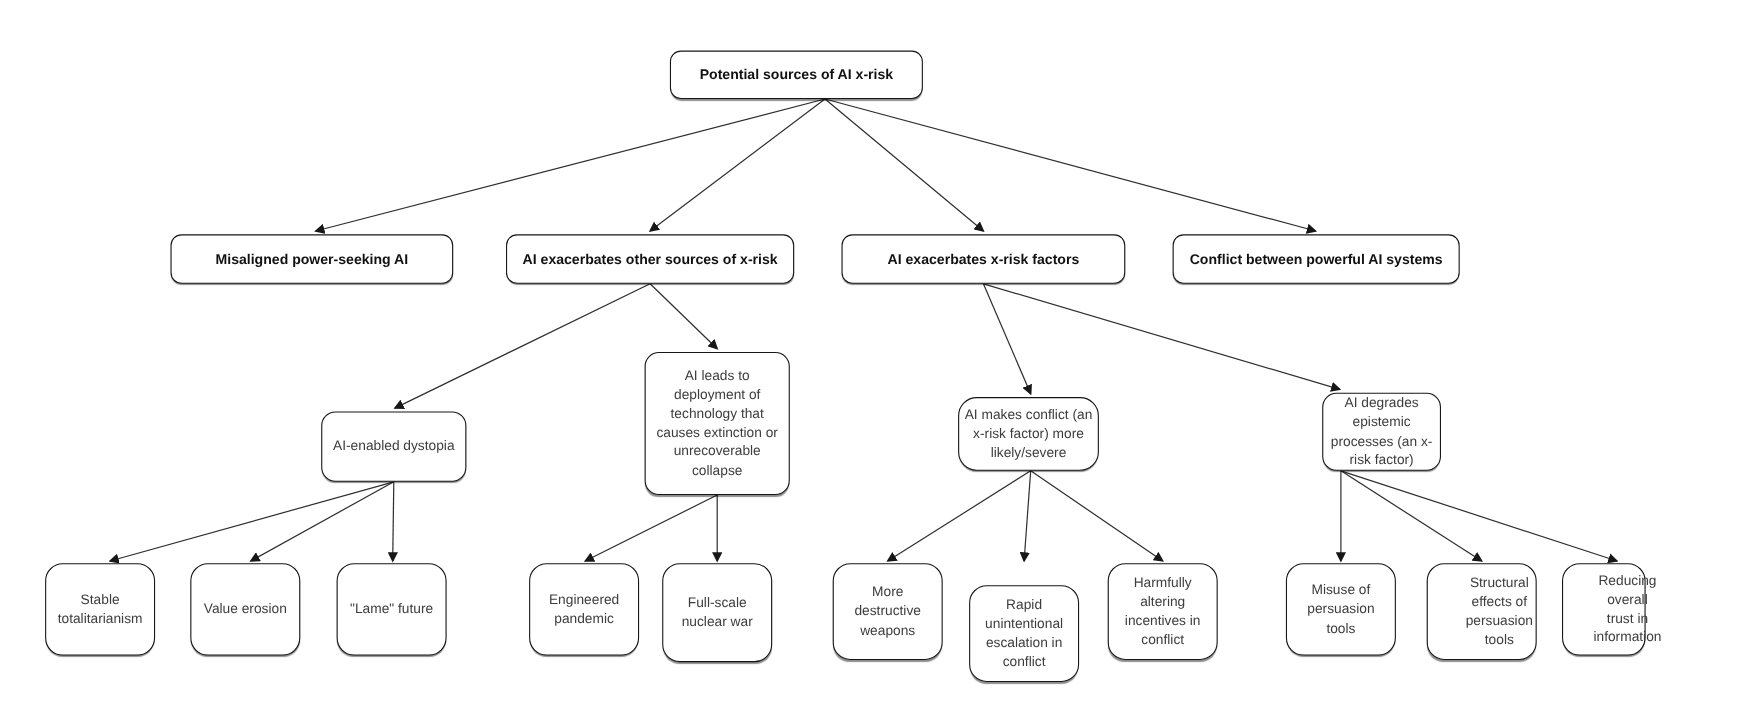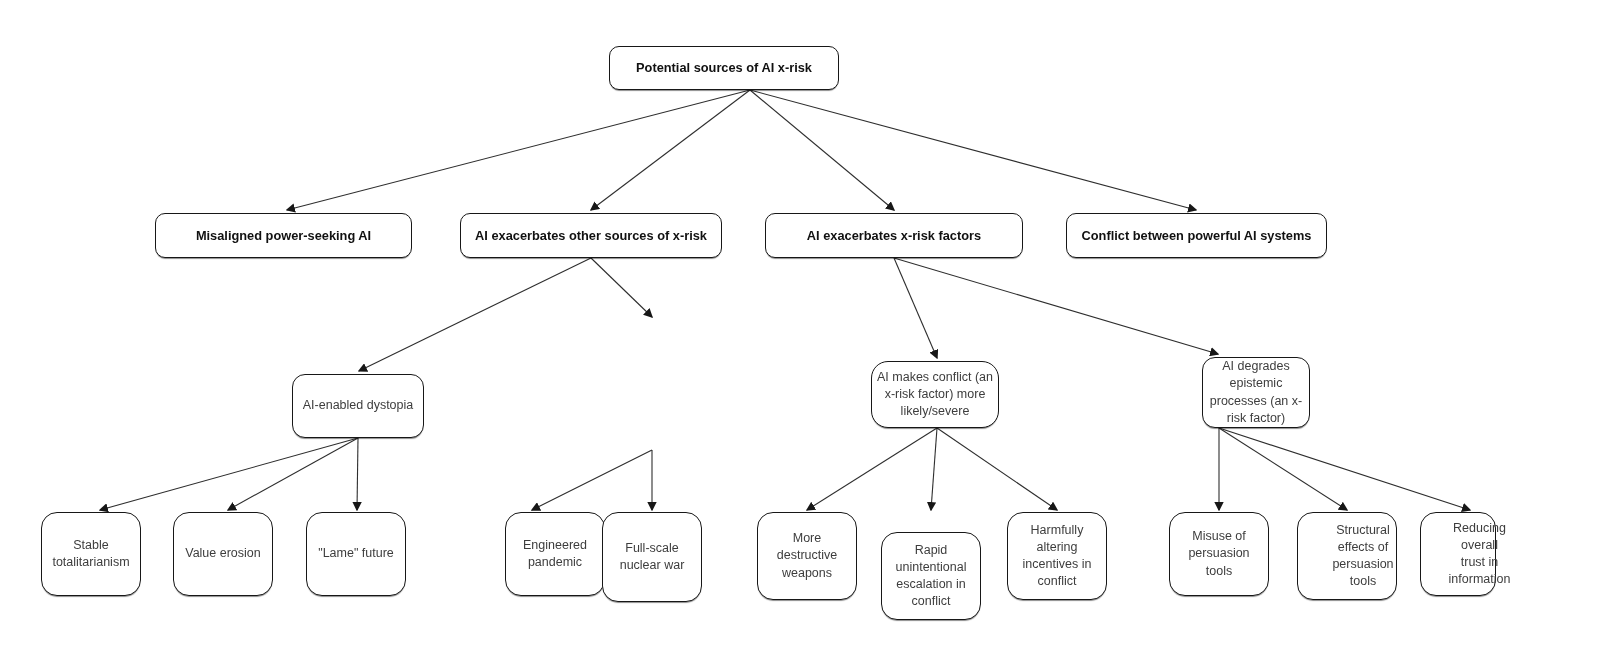--- a/index.html
+++ b/index.html
@@ -103,20 +103,23 @@
   </div>
 
   <div class="node lvl2" style="left:1066px; top:213px; width:261px; height:45px;">
     <span>Conflict between powerful AI systems</span>
   </div>
 
   <div class="node lvl3" style="left:292px; top:374px; width:132px; height:64px;">
     <span>AI-enabled dystopia</span>
   </div>
 
+  <div class="node lvl3" style="left:586px; top:320px; width:132px; height:130px;">
+    <span>AI leads to deployment of technology that causes extinction or unrecoverable collapse</span>
+  </div>
 
   <div class="node lvl3" style="left:871px; top:361px; width:128px; height:67px;border-radius:17px;">
     <span>AI makes conflict (an x-risk factor) more likely/severe</span>
   </div>
 
   <div class="node lvl3" style="left:1202px; top:357px; width:108px; height:71px;">
     <span>AI degrades epistemic processes (an x-risk factor)</span>
   </div>
 
   <div class="node leaf" style="left:41px; top:512px; width:100px; height:84px;">
@@ -124,21 +127,21 @@
   </div>
 
   <div class="node leaf" style="left:173px; top:512px; width:100px; height:84px;">
     <span>Value erosion</span>
   </div>
 
   <div class="node leaf" style="left:306px; top:512px; width:100px; height:84px;">
     <span>"Lame" future</span>
   </div>
 
-  <div class="node leaf" style="left:481px; top:512px; width:100px; height:84px;margin-left:24px;">
+  <div class="node leaf" style="left:481px; top:512px; width:100px; height:84px;">
     <span>Engineered pandemic</span>
   </div>
 
   <div class="node leaf" style="left:602px; top:512px; width:100px; height:90px;">
     <span>Full-scale nuclear war</span>
   </div>
 
   <div class="node leaf" style="left:757px; top:512px; width:100px; height:88px;">
     <span>More destructive weapons</span>
   </div>

